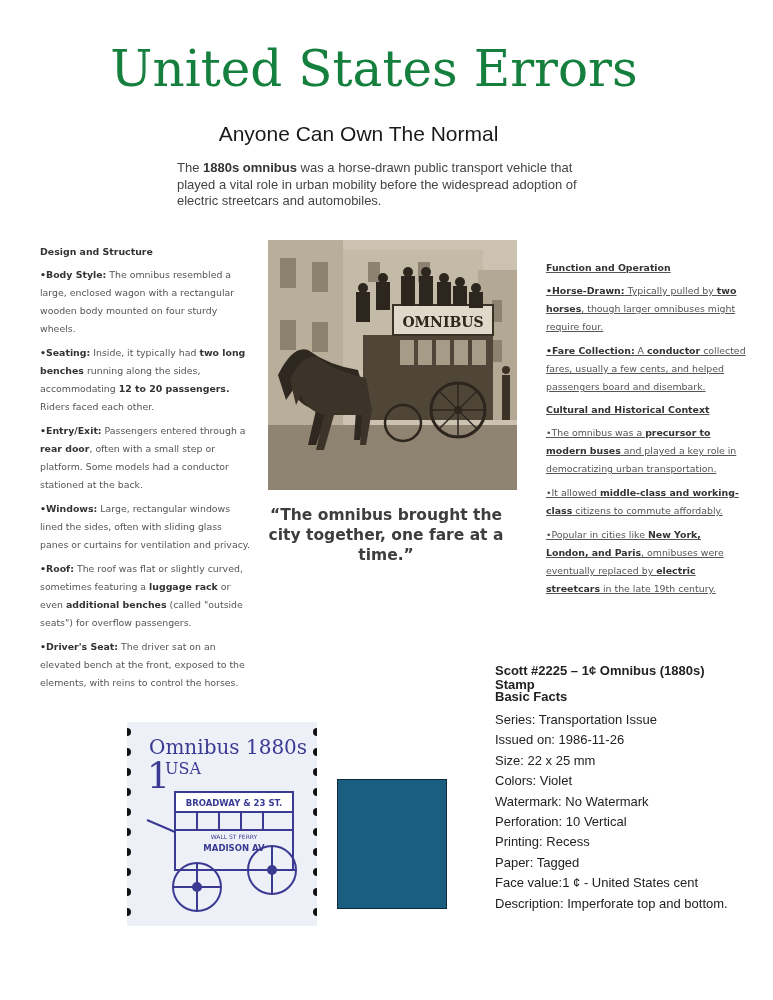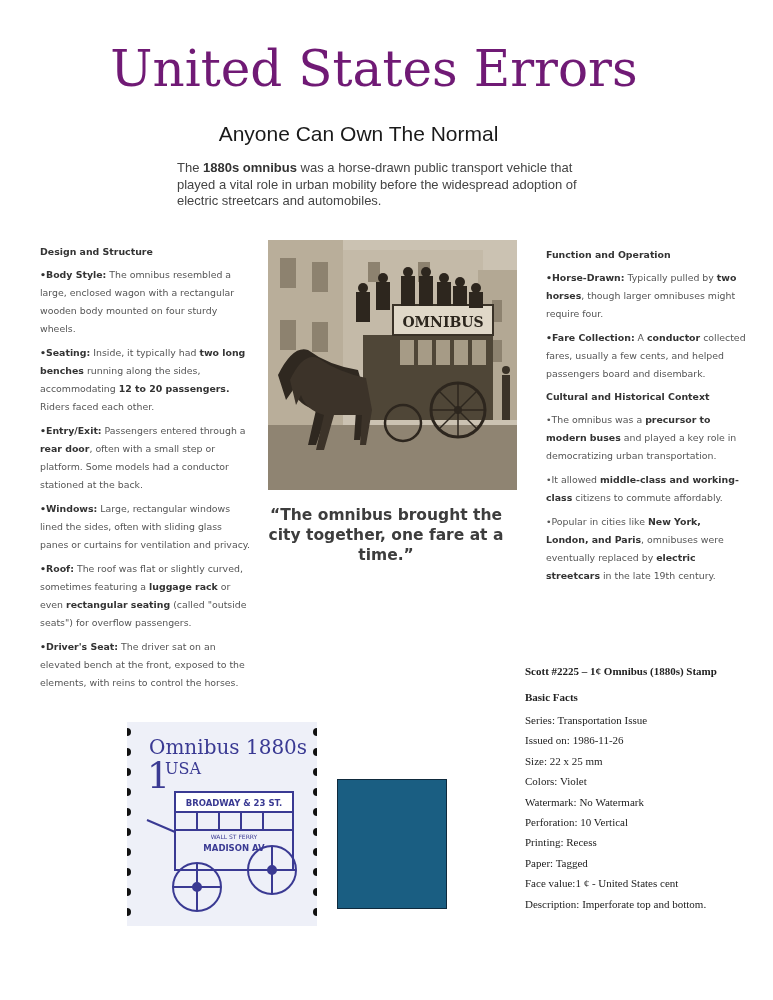--- a/index.html
+++ b/index.html
@@ -2,53 +2,53 @@
 <html><head>
 <meta charset="utf-8">
 <style>
   * { margin: 0; padding: 0; box-sizing: border-box; }
   html, body { width: 773px; height: 1000px; background: #ffffff; overflow: hidden; }
   body { position: relative; font-family: "DejaVu Sans", sans-serif; color: #3d3d3d; }
 
   .title {
     position: absolute; left: 0; top: 40px; width: 748px; text-align: center;
     font-family: "DejaVu Serif", "Liberation Serif", serif;
-    font-size: 50px; font-weight: normal; color: #701a75; letter-spacing: 0px;
+    font-size: 50px; font-weight: normal; color: #15803d; letter-spacing: 0px;
   }
   .subtitle {
     position: absolute; left: 0; top: 122px; width: 717px; text-align: center;
     font-family: "Liberation Sans", sans-serif; font-size: 21px; color: #1a1a1a;
   }
   .intro {
     position: absolute; left: 177px; top: 160px; width: 420px;
     font-family: "Liberation Sans", sans-serif; font-size: 13px; line-height: 16.5px; color: #444;
   }
   .intro b { color: #333; }
 
   .col { position: absolute; font-family: "DejaVu Sans", sans-serif; font-size: 9.4px; line-height: 18px; color: #555; }
   .col h3 { font-size: 9.4px; font-weight: bold; color: #333; margin-bottom: 6px; line-height: 16px; }
   .col p { margin-bottom: 6px; }
   .col b { color: #333; }
   .left-col { left: 40px; top: 244px; width: 210px; }
-  .right-col { left: 546px; top: 247px; width: 200px; }
+  .right-col { left: 546px; top: 260px; width: 200px; text-decoration: underline; }
   .right-col h3.second { margin-top: 2px; }
 
   .hero {
     position: absolute; left: 268px; top: 240px; width: 249px; height: 250px;
     background: linear-gradient(180deg, #d8d0c2 0%, #bfb4a1 45%, #8a7f6d 100%);
     overflow: hidden;
   }
   .hero svg { width: 100%; height: 100%; display: block; }
 
   .quote {
     position: absolute; left: 266px; top: 505px; width: 240px; text-align: center;
     font-family: "DejaVu Sans", sans-serif; font-weight: bold; font-size: 15.5px; line-height: 20px; color: #3d3d3d;
   }
 
-  .facts { position: absolute; left: 525px; top: 664px; width: 240px; font-family: Liberation Serif, serif; font-size: 11px; color: #222; }
+  .facts { position: absolute; left: 495px; top: 664px; width: 240px; font-family: Liberation Sans, sans-serif; font-size: 13px; color: #222; }
   .facts .fact-title { font-weight: bold; height: 24px; line-height: 14px; }
   .facts .fact-sub { font-weight: bold; height: 22px; line-height: 18px; }
   .facts .fact-row { height: 20.4px; line-height: 20px; }
 
   .stamp {
     position: absolute; left: 79px; top: 722px; width: 190px; height: 204px;
     background: #eef0f8; overflow: hidden; margin-left: 48px;
   }
   .stamp svg { width: 100%; height: 100%; display: block; }
 
@@ -64,21 +64,21 @@
 <div class="subtitle">Anyone Can Own The Normal</div>
 
 <p class="intro"><span>The </span><b>1880s omnibus</b><span> was a horse-drawn public transport vehicle that played a vital role in urban mobility before the widespread adoption of electric streetcars and automobiles.</span></p>
 
 <section class="col left-col">
   <h3>Design and Structure</h3>
   <p><b>•Body Style:</b><span> The omnibus resembled a large, enclosed wagon with a rectangular wooden body mounted on four sturdy wheels.</span></p>
   <p><b>•Seating:</b><span> Inside, it typically had </span><b>two long benches</b><span> running along the sides, accommodating </span><b>12 to 20 passengers.</b><span> Riders faced each other.</span></p>
   <p><b>•Entry/Exit:</b><span> Passengers entered through a </span><b>rear door</b><span>, often with a small step or platform. Some models had a conductor stationed at the back.</span></p>
   <p><b>•Windows:</b><span> Large, rectangular windows lined the sides, often with sliding glass panes or curtains for ventilation and privacy.</span></p>
-  <p><b>•Roof:</b><span> The roof was flat or slightly curved, sometimes featuring a </span><b>luggage rack</b><span> or even </span><b>rectangular seating</b><span> (called "outside seats") for overflow passengers.</span></p>
+  <p><b>•Roof:</b><span> The roof was flat or slightly curved, sometimes featuring a </span><b>luggage rack</b><span> or even </span><b>additional benches</b><span> (called "outside seats") for overflow passengers.</span></p>
   <p><b>•Driver's Seat:</b><span> The driver sat on an elevated bench at the front, exposed to the elements, with reins to control the horses.</span></p>
 </section>
 
 <div class="hero" title="Sepia engraving of a two-horse omnibus carrying passengers on its roof">
   <svg viewBox="0 0 249 250" preserveAspectRatio="none">
     <rect x="0" y="0" width="249" height="250" fill="#cbc2b2"></rect>
 
     <rect x="0" y="0" width="75" height="190" fill="#b9ae9a"></rect>
     <rect x="75" y="10" width="140" height="120" fill="#c4baa8"></rect>
     <rect x="210" y="30" width="39" height="150" fill="#b3a894"></rect>

